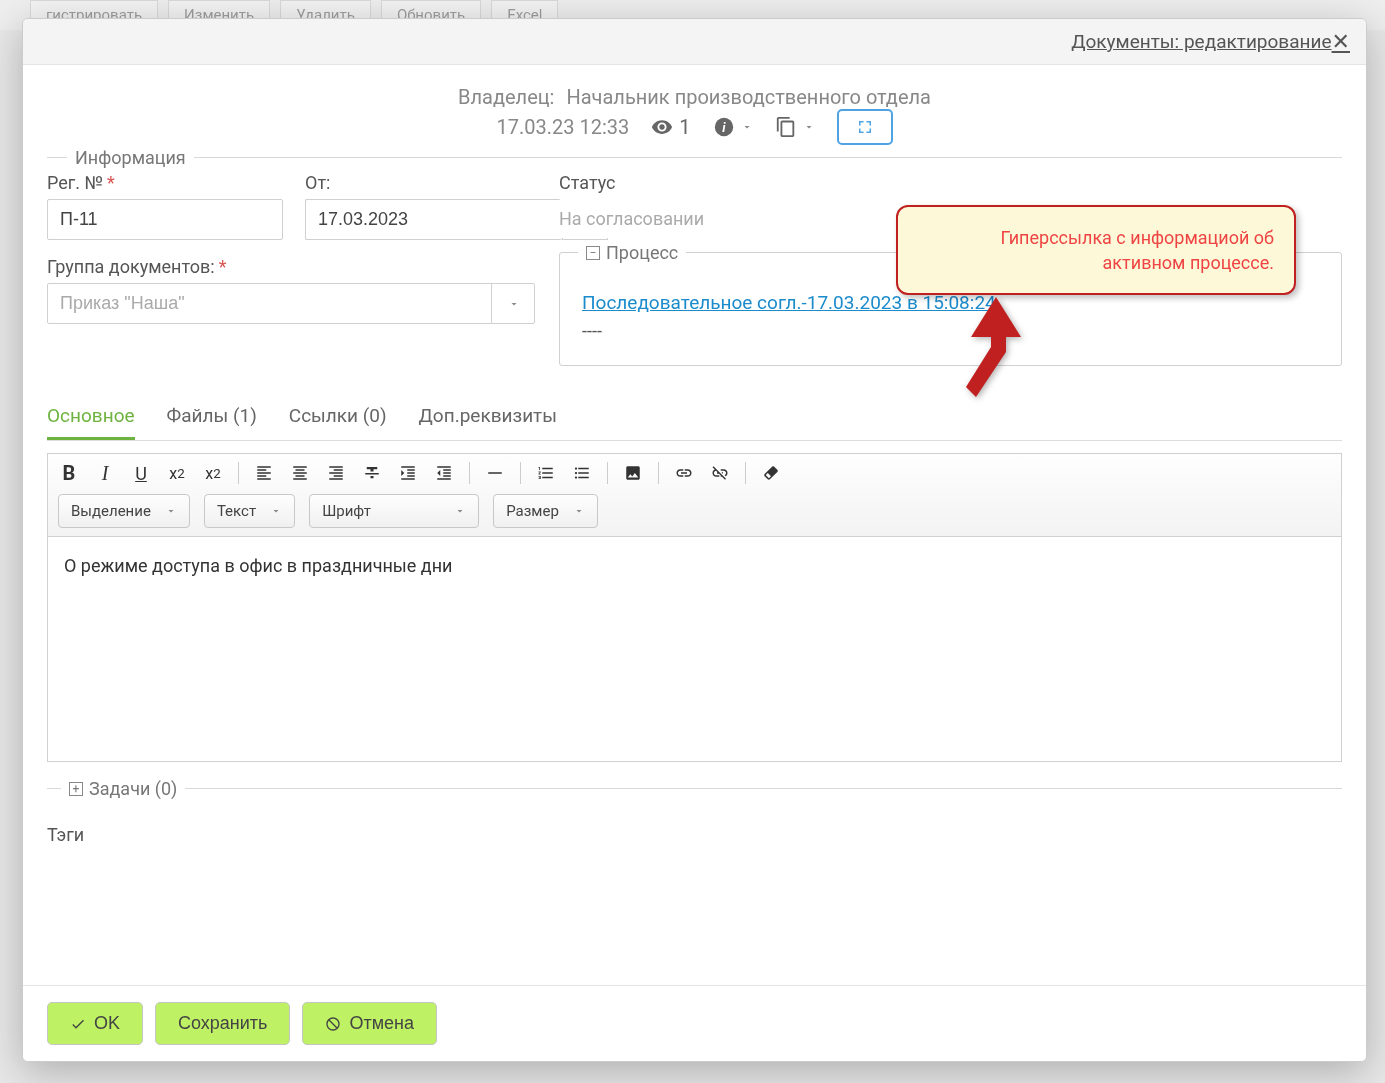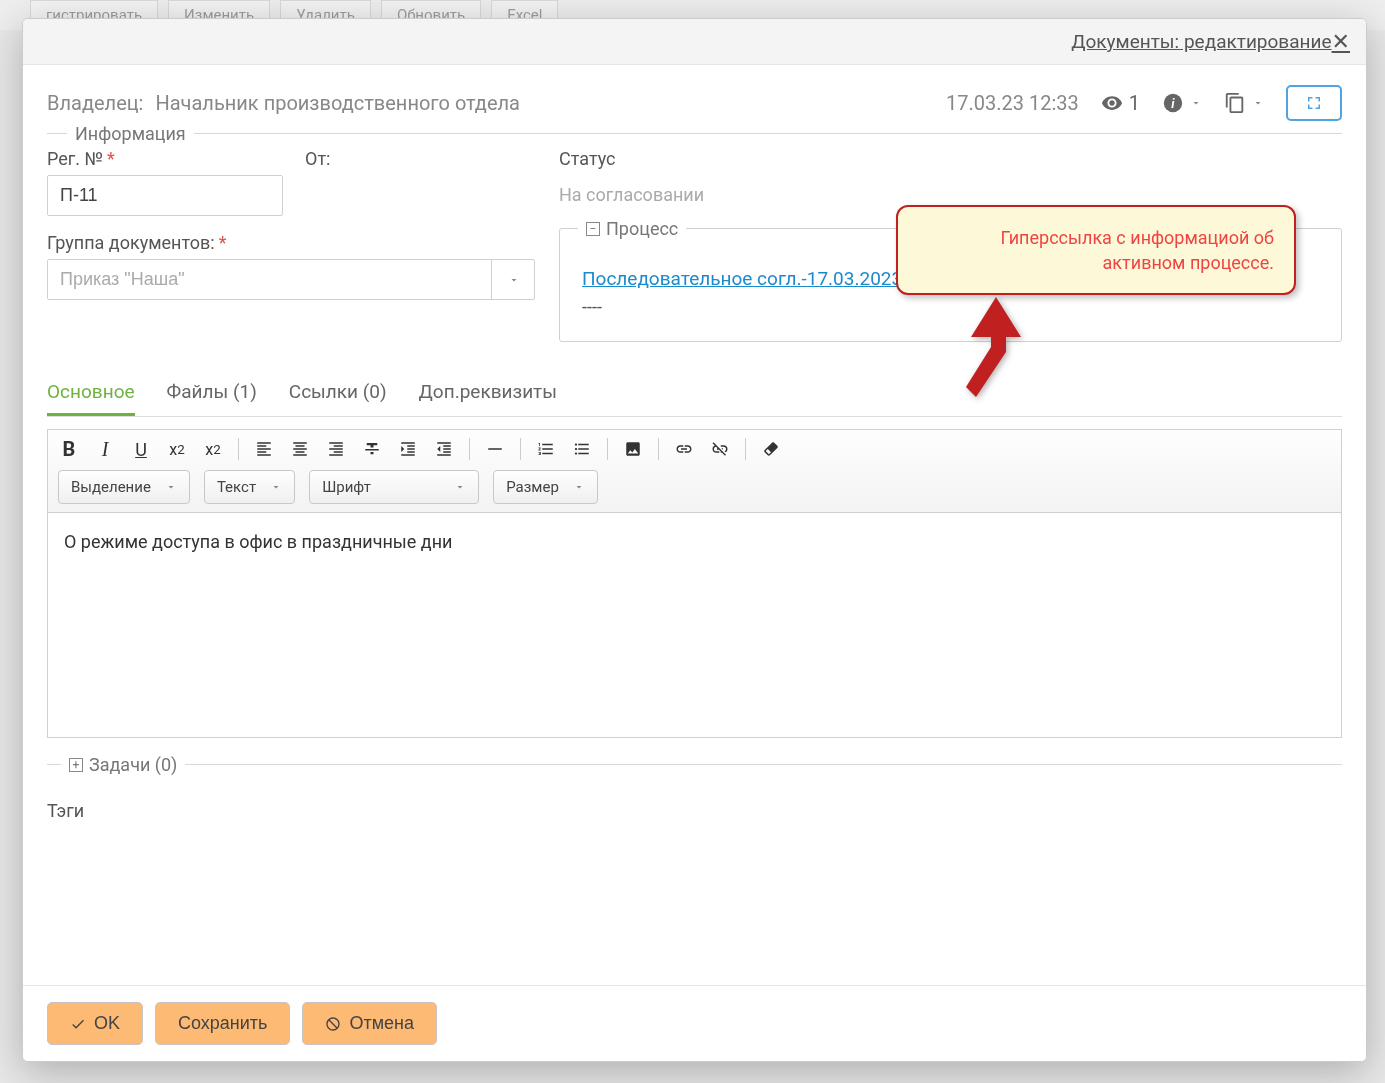--- a/index.html
+++ b/index.html
@@ -70,20 +70,21 @@
   .modal-body::-webkit-scrollbar { width: 16px; }
   .modal-body::-webkit-scrollbar-track { background: #f1f1f1; }
   .modal-body::-webkit-scrollbar-thumb { background: #c1c1c1; border-radius: 8px; }
   .owner-row {
     display: flex;
     align-items: center;
     justify-content: space-between;
     color: #888;
     font-size: 20px;
     margin-bottom: 12px;
+    flex-direction: column;
   }
   .owner-left { display: flex; gap: 12px; align-items: center; }
   .owner-right { display: flex; gap: 22px; align-items: center; }
   .icon-btn {
     display: inline-flex;
     align-items: center;
     gap: 6px;
     color: #666;
     cursor: pointer;
   }
@@ -291,21 +292,21 @@
   }
   .modal-footer {
     border-top: 1px solid #e5e5e5;
     padding: 16px 24px;
     display: flex;
     gap: 12px;
     background: #fff;
   }
   .footer-btn {
     border: 1px solid #c5c5c5;
-    background: #fdba74;
+    background: #bef264;
     padding: 10px 22px;
     border-radius: 5px;
     font-size: 18px;
     color: #444;
     display: inline-flex;
     align-items: center;
     gap: 8px;
     cursor: pointer;
   }
   .footer-btn svg { width: 16px; height: 16px; fill: #444; }
@@ -412,20 +413,28 @@
             <div class="form-col" style="width:236px">
               <div class="form-label">
                 <span>Рег. №</span>
                 <span class="req">*</span>
               </div>
               <input class="text-input" value="П-11" style="">
             </div>
             <div class="form-col" style="width:228px">
               <div class="form-label">
                 <span>От:</span>
+              </div>
+              <div class="input-group">
+                <input class="text-input" style="flex: 1 1 0%;" value="17.03.2023">
+                <span class="input-addon">
+                  <svg width="16" height="16" viewBox="0 0 24 24" fill="#888">
+                      <path d="M19 3h-1V1h-2v2H8V1H6v2H5c-1.1 0-2 .9-2 2v14c0 1.1.9 2 2 2h14c1.1 0 2-.9 2-2V5c0-1.1-.9-2-2-2zm0 16H5V8h14v11z"></path>
+                    </svg>
+                </span>
               </div>
             </div>
           </div>
           <div class="form-row">
             <div class="form-col" style="flex:1">
               <div class="form-label">
                 <span>Группа документов:</span>
                 <span class="req">*</span>
               </div>
               <div class="select-wrap">

